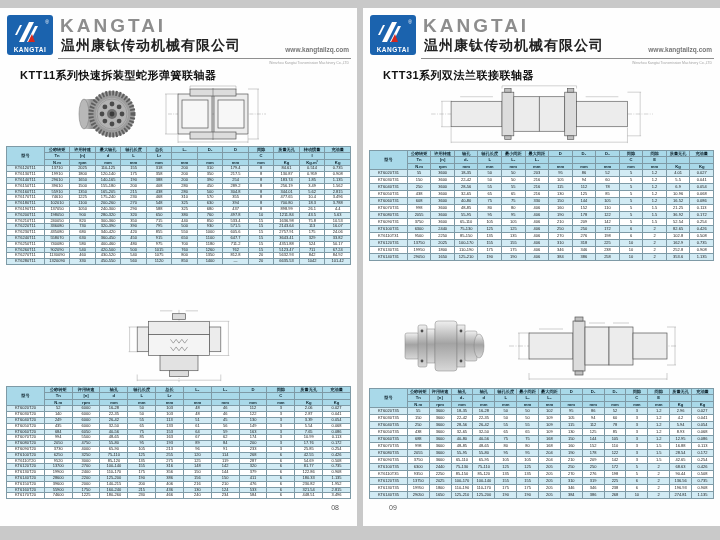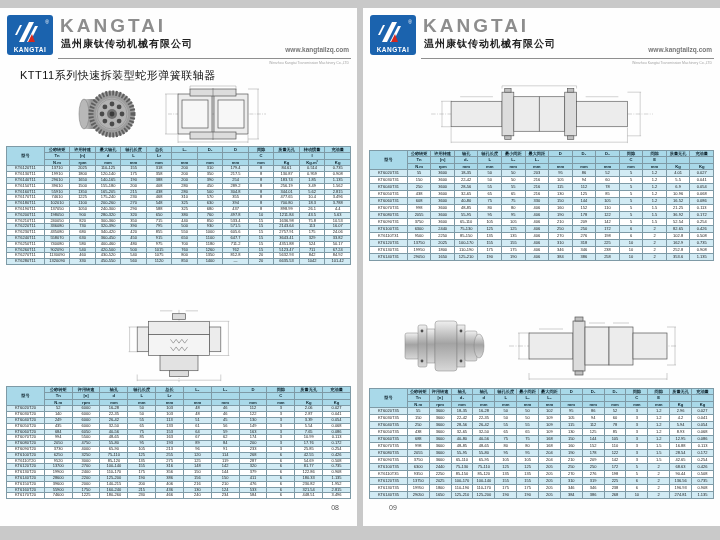--- a/index.html
+++ b/index.html
@@ -9,26 +9,26 @@
   *{margin:0;padding:0;box-sizing:border-box;}
   body{font-family:"Liberation Sans",sans-serif;background:#c9c9c9;width:720px;height:540px;overflow:hidden;}
   .spread{position:relative;width:720px;height:464px;background:#c9c9c9;}
   .page{position:absolute;top:8px;height:518px;width:357px;background:#fefefe;}
   .page-left{left:0;}
   .page-right{left:363px;}
 
   
   .logo{position:absolute;left:7px;top:7px;width:46px;height:40px;}
   .brand-name{position:absolute;left:60px;top:7px;font-size:19px;font-weight:bold;color:var(--brand-gray);letter-spacing:3px;}
-  .brand-cn{position:absolute;left:61px;top:29px;font-size:10px;font-weight:bold;color:#222;letter-spacing:1px;}
+  .brand-cn{position:absolute;left:61px;top:29px;font-size:14px;font-weight:bold;color:#222;letter-spacing:1px;}
   .website{position:absolute;right:8px;top:38px;font-size:6.5px;color:#777;font-weight:bold;}
   .header-rule{position:absolute;left:58px;right:6px;top:50px;height:1px;background:#8f8f8f;}
   .tagline{position:absolute;right:8px;top:53px;font-size:3.5px;color:#a5a5a5;}
 
-  .section-title{position:absolute;left:20px;font-size:11px;font-weight:normal;color:#101010;letter-spacing:0.5px;}
+  .section-title{position:absolute;left:20px;font-size:11px;font-weight:bold;color:#101010;letter-spacing:0.5px;}
   .st1{top:60px;} .st2{top:287px;}
 
   .figure-row{position:absolute;left:0;right:0;display:flex;justify-content:center;align-items:center;gap:14px;}
   .figs-a{top:76px;height:60px;}
   .figs-b{top:300px;height:76px;}
 
   
   .tbl{position:absolute;left:6px;right:6px;}
   .tbl-a{top:138px;} .tbl-b{top:378px;}
   .page-right .tbl-a{top:142px;} .page-right .tbl-b{top:380px;}
@@ -782,20 +782,21 @@
         <rect x="2" y="30" width="42" height="8" fill="var(--logo-blue)"></rect>
         <text x="23" y="36.5" text-anchor="middle" font-size="6.5" font-weight="bold" fill="#ffffff" letter-spacing="0.5">KANGTAI</text>
       </svg>
     </div>
     <div class="brand-name">KANGTAI</div>
     <div class="brand-cn">温州康钛传动机械有限公司</div>
     <div class="website">www.kangtailzq.com</div>
     <div class="header-rule"></div>
     <div class="tagline">Wenzhou Kangtai Transmission Machinery Co.,LTD</div>
 
+    <h2 class="section-title st1">KTT31系列双法兰联接联轴器</h2>
 
     <div class="figure-row figs-a">
       <svg viewBox="0 0 260 66" width="260" height="60">
         <line x1="8" y1="33" x2="252" y2="33" stroke="#888" stroke-width="0.4" stroke-dasharray="5,1.5,1,1.5"></line>
         <g stroke="#555" stroke-width="0.7" fill="#ececec">
           <rect x="30" y="19" width="56" height="28"></rect>
           <rect x="86" y="9" width="13" height="48" fill="#dcdcdc"></rect>
           <rect x="99" y="14" width="28" height="38"></rect>
           <rect x="127" y="14" width="28" height="38"></rect>
           <rect x="155" y="9" width="13" height="48" fill="#dcdcdc"></rect>

